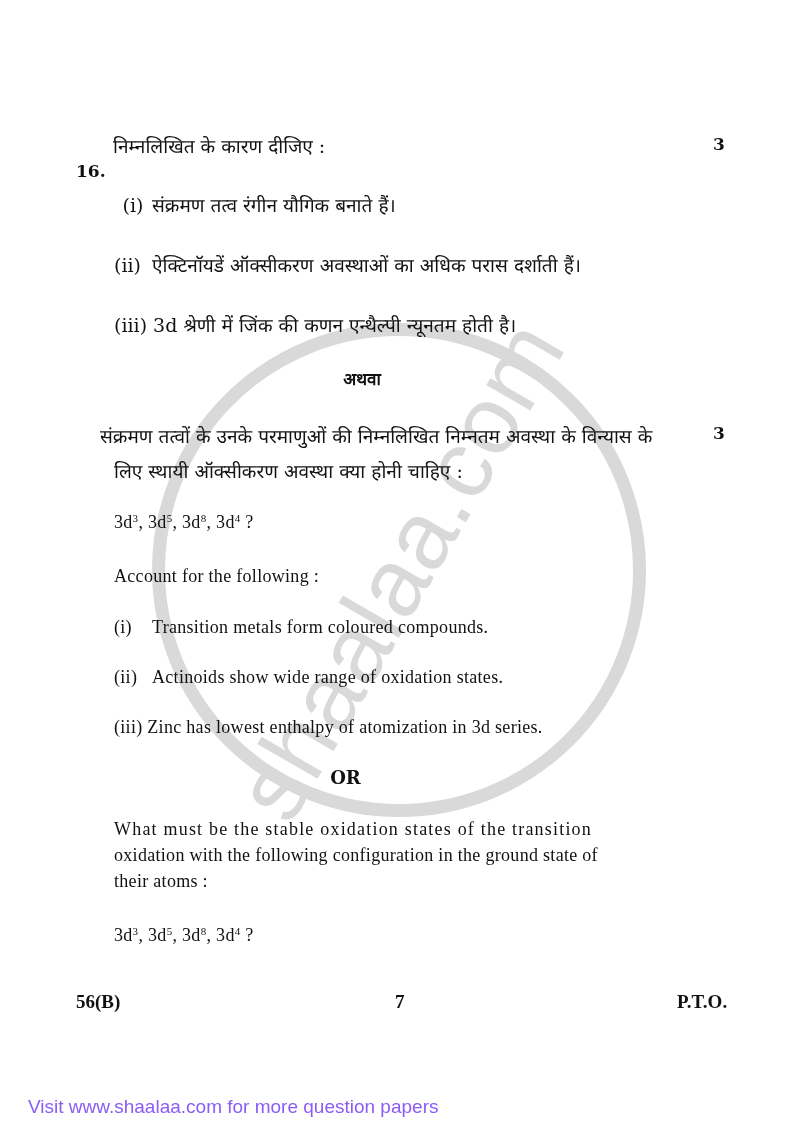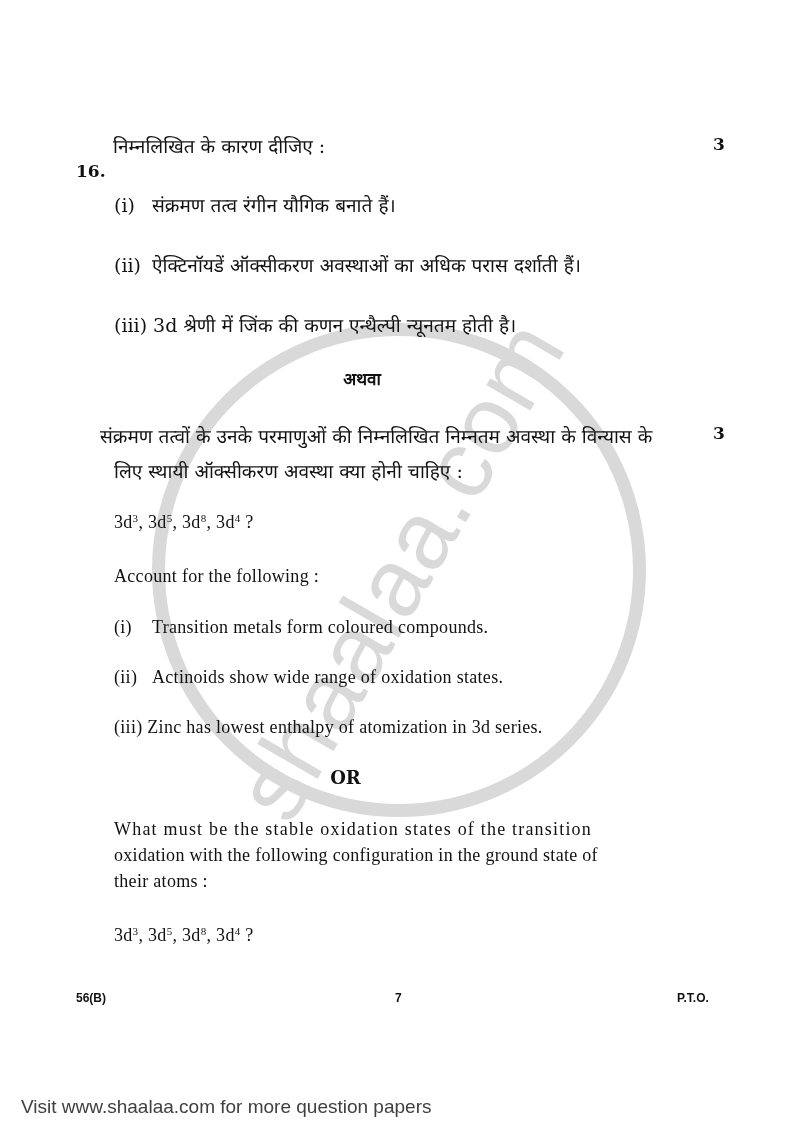--- a/index.html
+++ b/index.html
@@ -9,22 +9,22 @@
     }
     .page { position: absolute; left: 0; top: 0; width: 800px; height: 1132px; }
     .abs { position: absolute; white-space: nowrap; }
     .qnum { font-weight: bold; font-size: 17px; margin-top: 28px; }
     .hi { font-size: 19px; }
     .en { font-family: "Liberation Serif", serif; font-size: 18px; letter-spacing: 0.3px; }
     .marks { font-weight: bold; font-size: 17px; }
     .center-bold { font-weight: bold; font-size: 17px; text-align: center; }
     sup { font-size: 11px; vertical-align: 6px; line-height: 0; }
     .label { display: inline-block; width: 38px; }
-    .footer-item { font-weight: bold; font-size: 12px; font-family: Liberation Sans, sans-serif; }
-    .visit { font-family: "Liberation Sans", sans-serif; font-size: 19px; color: #404040; }
+    .footer-item { font-weight: bold; font-size: 19px; font-family: Liberation Serif, serif; }
+    .visit { font-family: "Liberation Sans", sans-serif; font-size: 19px; color: #8b5cf6; margin-left: 7px; }
     .watermark-circle {
       position: absolute; left: 152px; top: 323px; width: 494px; height: 494px;
       border: 13px solid #d9d9d9; border-radius: 50%; box-sizing: border-box; z-index: 0;
     }
     .watermark-text {
       position: absolute; left: 400px; top: 570px; transform: translate(-50%, -50%) rotate(-60deg);
       font-family: "Liberation Sans", sans-serif; font-size: 96px; color: #d9d9d9; white-space: nowrap; z-index: 0;
       letter-spacing: 1px;
     }
     .content { position: absolute; inset: 0; z-index: 1; }
@@ -36,21 +36,21 @@
 
   <div class="watermark-circle"></div>
   <div class="watermark-text">shaalaa.com</div>
 
   <div class="content">
 
     <div class="abs qnum" style="left:76px; top:133px;">16.</div>
     <div class="abs hi" style="left:113px; top:133px;">निम्नलिखित के कारण दीजिए :</div>
     <div class="abs marks" style="left:713px; top:134px;">3</div>
 
-    <div class="abs hi" style="left:114px; top:192px;">
+    <div class="abs hi" style="left:114px; top:192px;text-align:center;">
       <span class="label">(i)</span><span>संक्रमण तत्व रंगीन यौगिक बनाते हैं।</span>
     </div>
     <div class="abs hi" style="left:114px; top:252px;">
       <span class="label">(ii)</span><span>ऐक्टिनॉयडें ऑक्सीकरण अवस्थाओं का अधिक परास दर्शाती हैं।</span>
     </div>
     <div class="abs hi" style="left:114px; top:312px;">
       <span>(iii)</span>&nbsp;<span>3d श्रेणी में जिंक की कणन एन्थैल्पी न्यूनतम होती है।</span>
     </div>
 
     <div class="abs center-bold hi" style="left:0; width:724px; top:367px; font-weight:bold;">अथवा</div>

